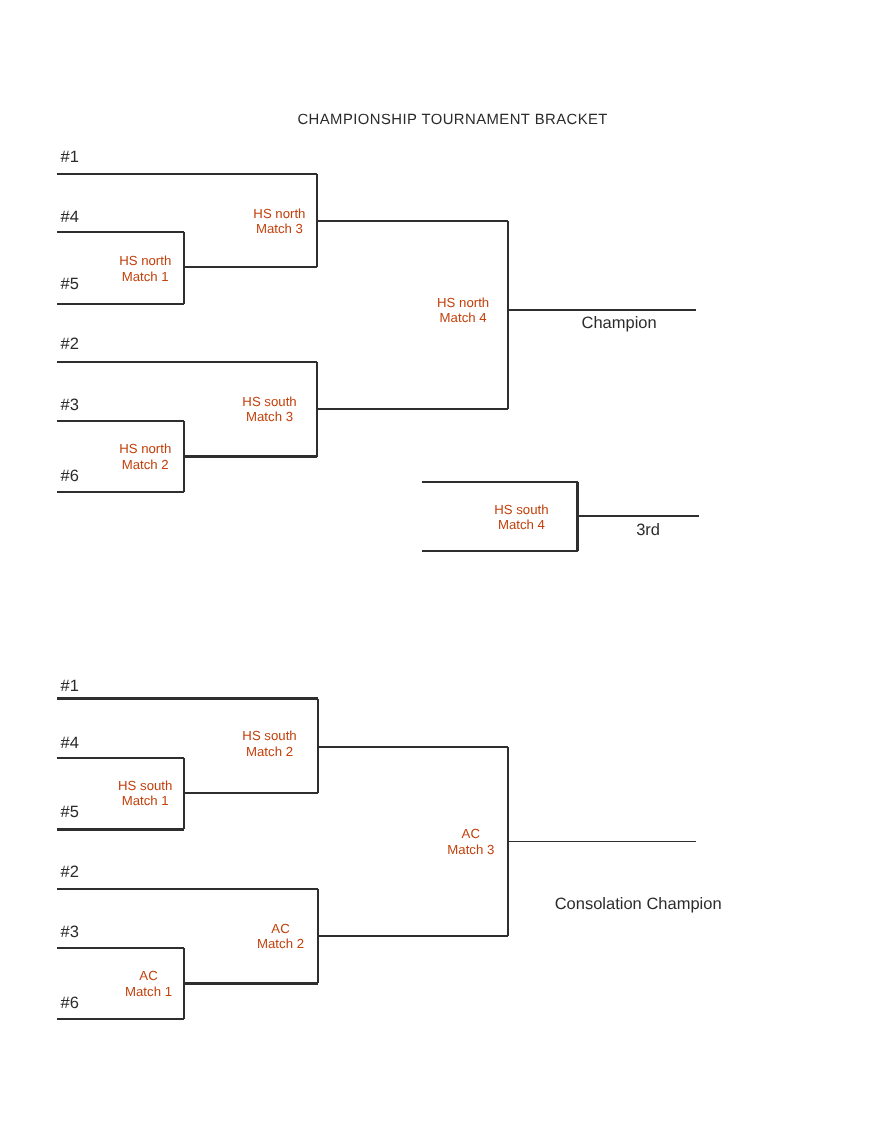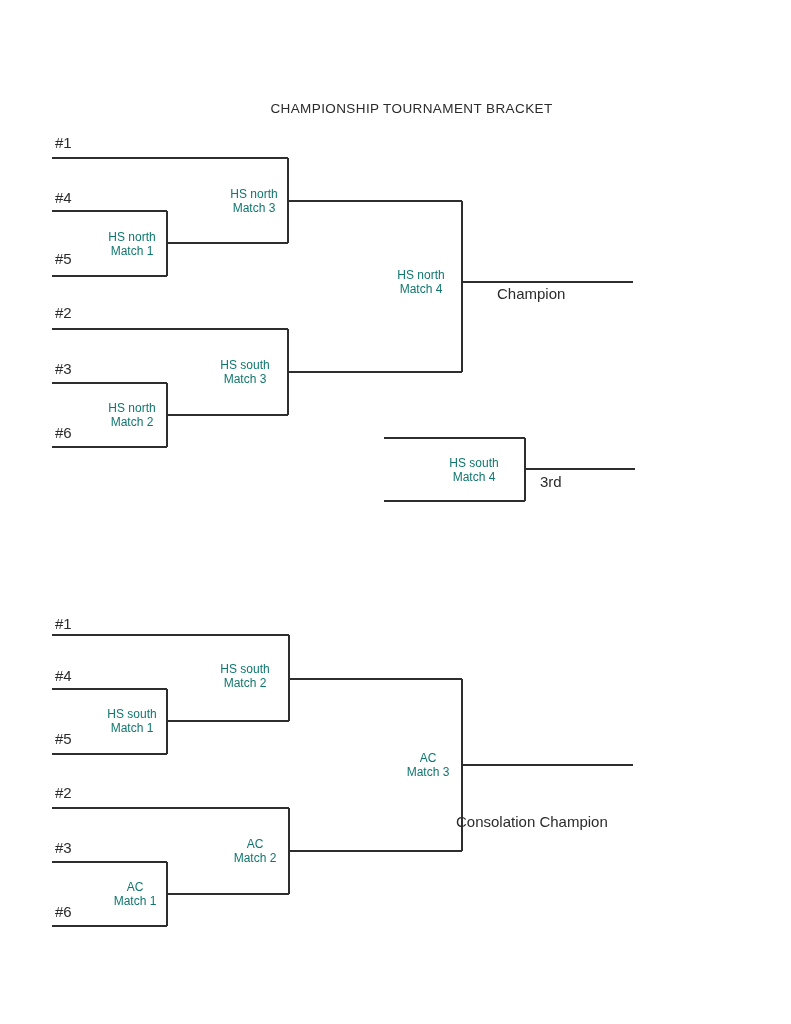--- a/index.html
+++ b/index.html
@@ -46,26 +46,26 @@
     line-height: 15px;
     color: #2b2b2b;
     white-space: nowrap;
   }
   .match-label {
     position: absolute;
     width: 80px;
     text-align: center;
     font-size: 12px;
     line-height: 14px;
-    color: #0f766e;
+    color: #c2410c;
     white-space: nowrap;
   }
   .winner-label {
     position: absolute;
-    text-align: left;
+    text-align: right;
     font-size: 15px;
     line-height: 16px;
     color: #2b2b2b;
     white-space: nowrap;
   }
 </style>
 </head>
 <body>
 
 <div class="page">

